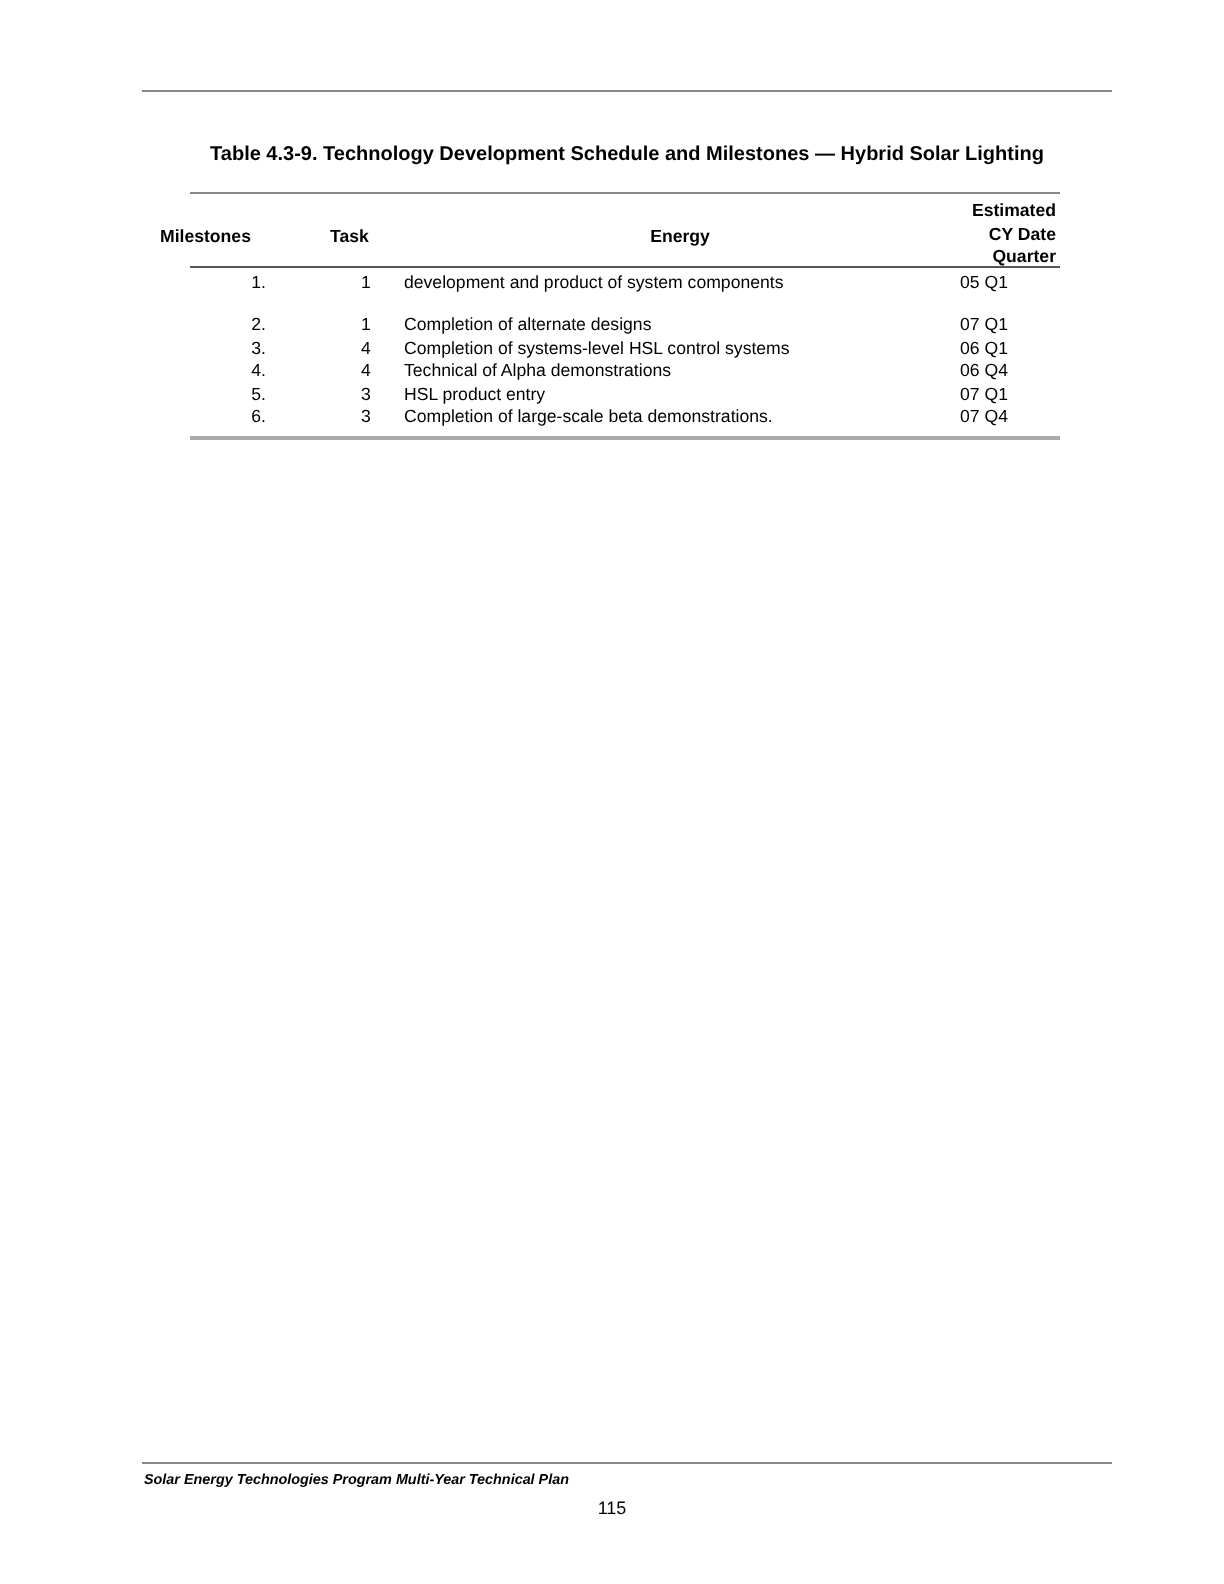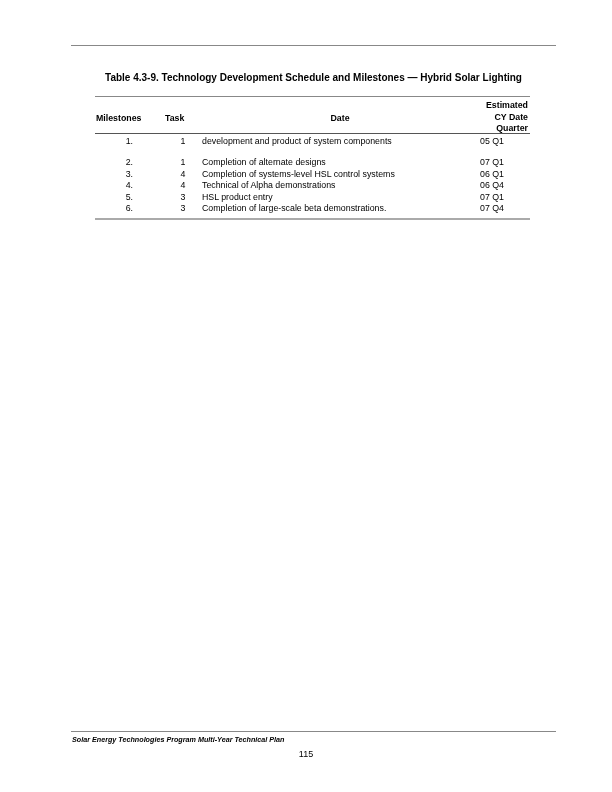--- a/index.html
+++ b/index.html
@@ -7,21 +7,21 @@
       width: 612px; height: 792px; background: #ffffff; position: relative;
       font-family: "Liberation Sans", sans-serif; color: #000; overflow: hidden;
     }
     .header-rule { position: absolute; left: 71px; top: 45px; width: 485px; height: 1px; background: #888; }
     .table-caption {
       position: absolute; left: 95px; top: 72px; width: 437px; text-align: center;
       font-size: 10px; font-weight: bold; white-space: nowrap;
     }
     .table-top-rule { position: absolute; left: 95px; top: 96px; width: 435px; height: 1px; background: #888; }
     .hdr { position: absolute; font-size: 8.8px; font-weight: bold; }
-    .hdr-milestones { left: 96px; top: 113px; width: 60px; }
+    .hdr-milestones { left: 80px; top: 113px; width: 60px; }
     .hdr-task { left: 165px; top: 113px; width: 30px; }
     .hdr-title { left: 200px; top: 113px; width: 280px; text-align: center; }
     .hdr-date { left: 470px; top: 100px; width: 58px; text-align: right; line-height: 11.5px; }
     .head-rule { position: absolute; left: 95px; top: 133px; width: 435px; height: 1px; background: #555; }
     .row { position: absolute; left: 95px; width: 435px; font-size: 8.8px; line-height: 11.5px; }
     .c-ms { position: absolute; left: 0; width: 38px; text-align: right; }
     .c-task { position: absolute; left: 82px; width: 12px; text-align: center; }
     .c-title { position: absolute; left: 107px; width: 300px; }
     .c-date { position: absolute; right: 8px; width: 60px; text-align: center; }
     .table-bottom-rule { position: absolute; left: 95px; top: 218px; width: 435px; height: 2px; background: #aaa; }
@@ -34,21 +34,21 @@
 </head>
 <body>
 
 <div class="header-rule"></div>
 
 <div class="table-caption">Table 4.3-9. Technology Development Schedule and Milestones — Hybrid Solar Lighting</div>
 <div class="table-top-rule"></div>
 
 <div class="hdr hdr-milestones">Milestones</div>
 <div class="hdr hdr-task">Task</div>
-<div class="hdr hdr-title">Date</div>
+<div class="hdr hdr-title">Energy</div>
 <div class="hdr hdr-date">
   <div>Estimated</div>
   <div>CY Date</div>
   <div>Quarter</div>
 </div>
 <div class="head-rule"></div>
 
 <div class="row" style="top:136px;">
   <span class="c-ms">1.</span>
   <span class="c-task">1</span>

